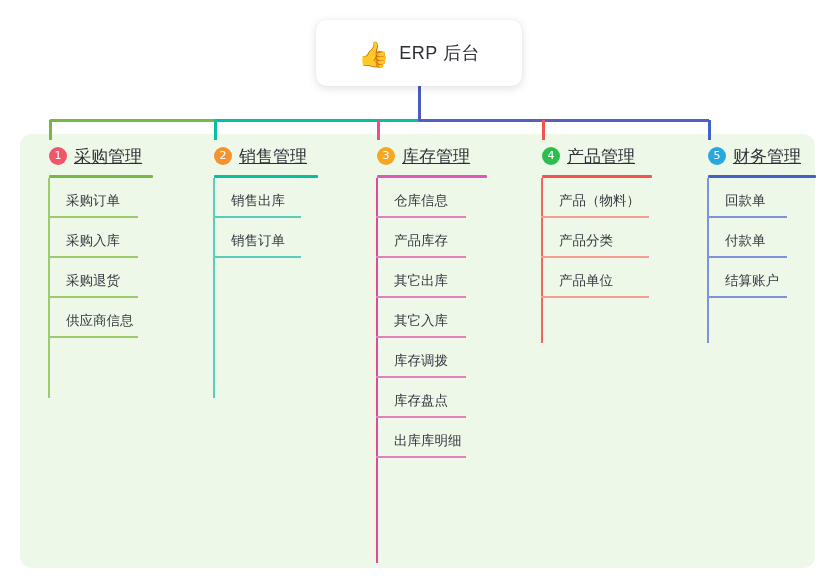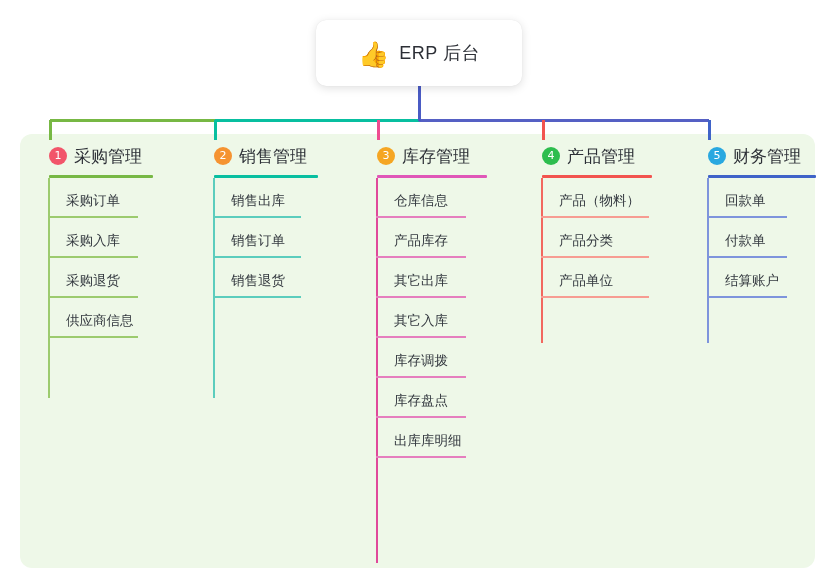--- a/index.html
+++ b/index.html
@@ -85,20 +85,21 @@
     font-size: 11px;
     line-height: 18px;
     text-align: center;
     font-family: "DejaVu Sans", sans-serif;
     flex: 0 0 auto;
   }
   .col-title {
     font-size: 17px;
     color: #2c2f36;
     white-space: nowrap;
+    text-decoration: underline;
   }
   .col-rule {
     height: 3px;
     margin-top: 7px;
     border-radius: 1px;
   }
 
   .leaf-stack {
     position: relative;
     margin-top: 0;
@@ -188,24 +189,20 @@
       <div class="leaf-stack">
         <div class="leaf-spine" style="background: rgb(92, 205, 189); height: 220px;"></div>
         <div class="leaf">
           <span class="leaf-label">销售出库</span>
           <div class="leaf-rule" style="background: rgb(92, 205, 189); width: 88px;"></div>
         </div>
         <div class="leaf">
           <span class="leaf-label">销售订单</span>
           <div class="leaf-rule" style="background: rgb(92, 205, 189); width: 88px;"></div>
         </div>
-        <div class="leaf">
-          <span class="leaf-label">销售退货</span>
-          <div class="leaf-rule" style="background: rgb(92, 205, 189); width: 88px;"></div>
-        </div>
       </div>
     </div>
     <div class="column" style="left: 366px;">
       <div class="col-head">
         <span class="badge" style="background: rgb(245, 166, 35);">3</span>
         <span class="col-title">库存管理</span>
       </div>
       <div class="col-rule" style="background: rgb(224, 87, 184); width: 110px; margin-left: 11px;"></div>
       <div class="leaf-stack">
         <div class="leaf-spine" style="background: rgb(224, 73, 154); height: 385px;"></div>

